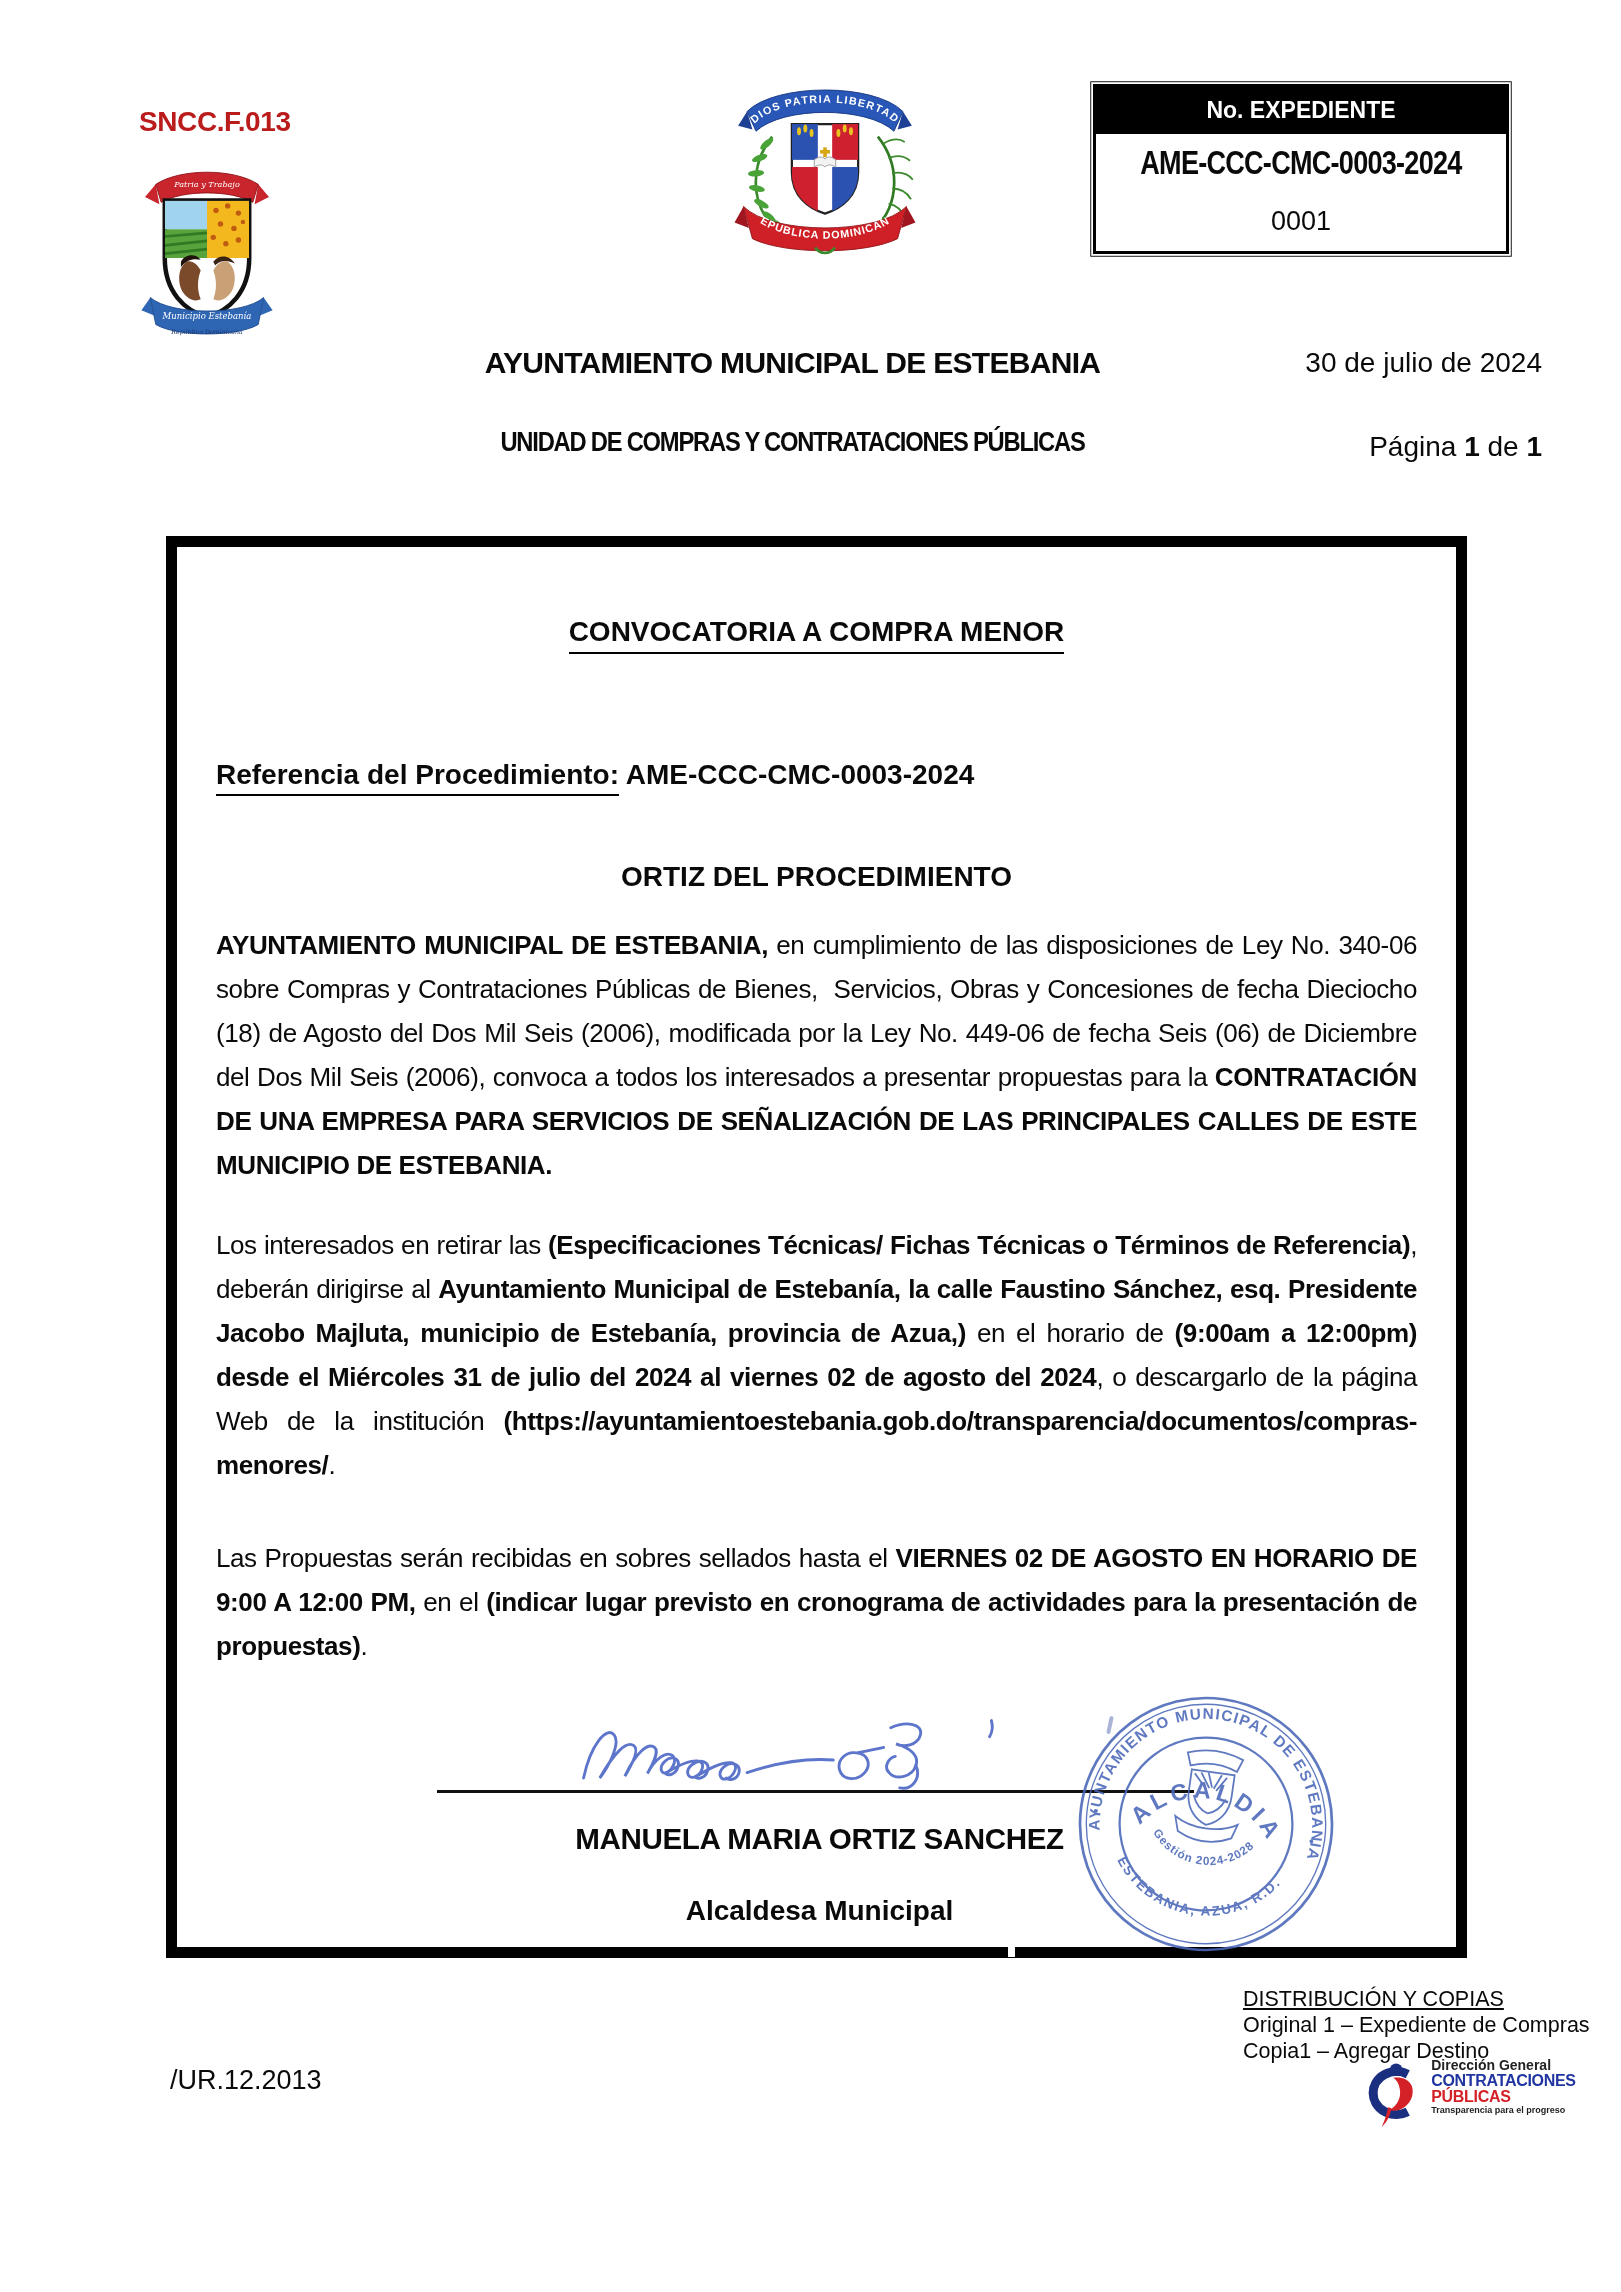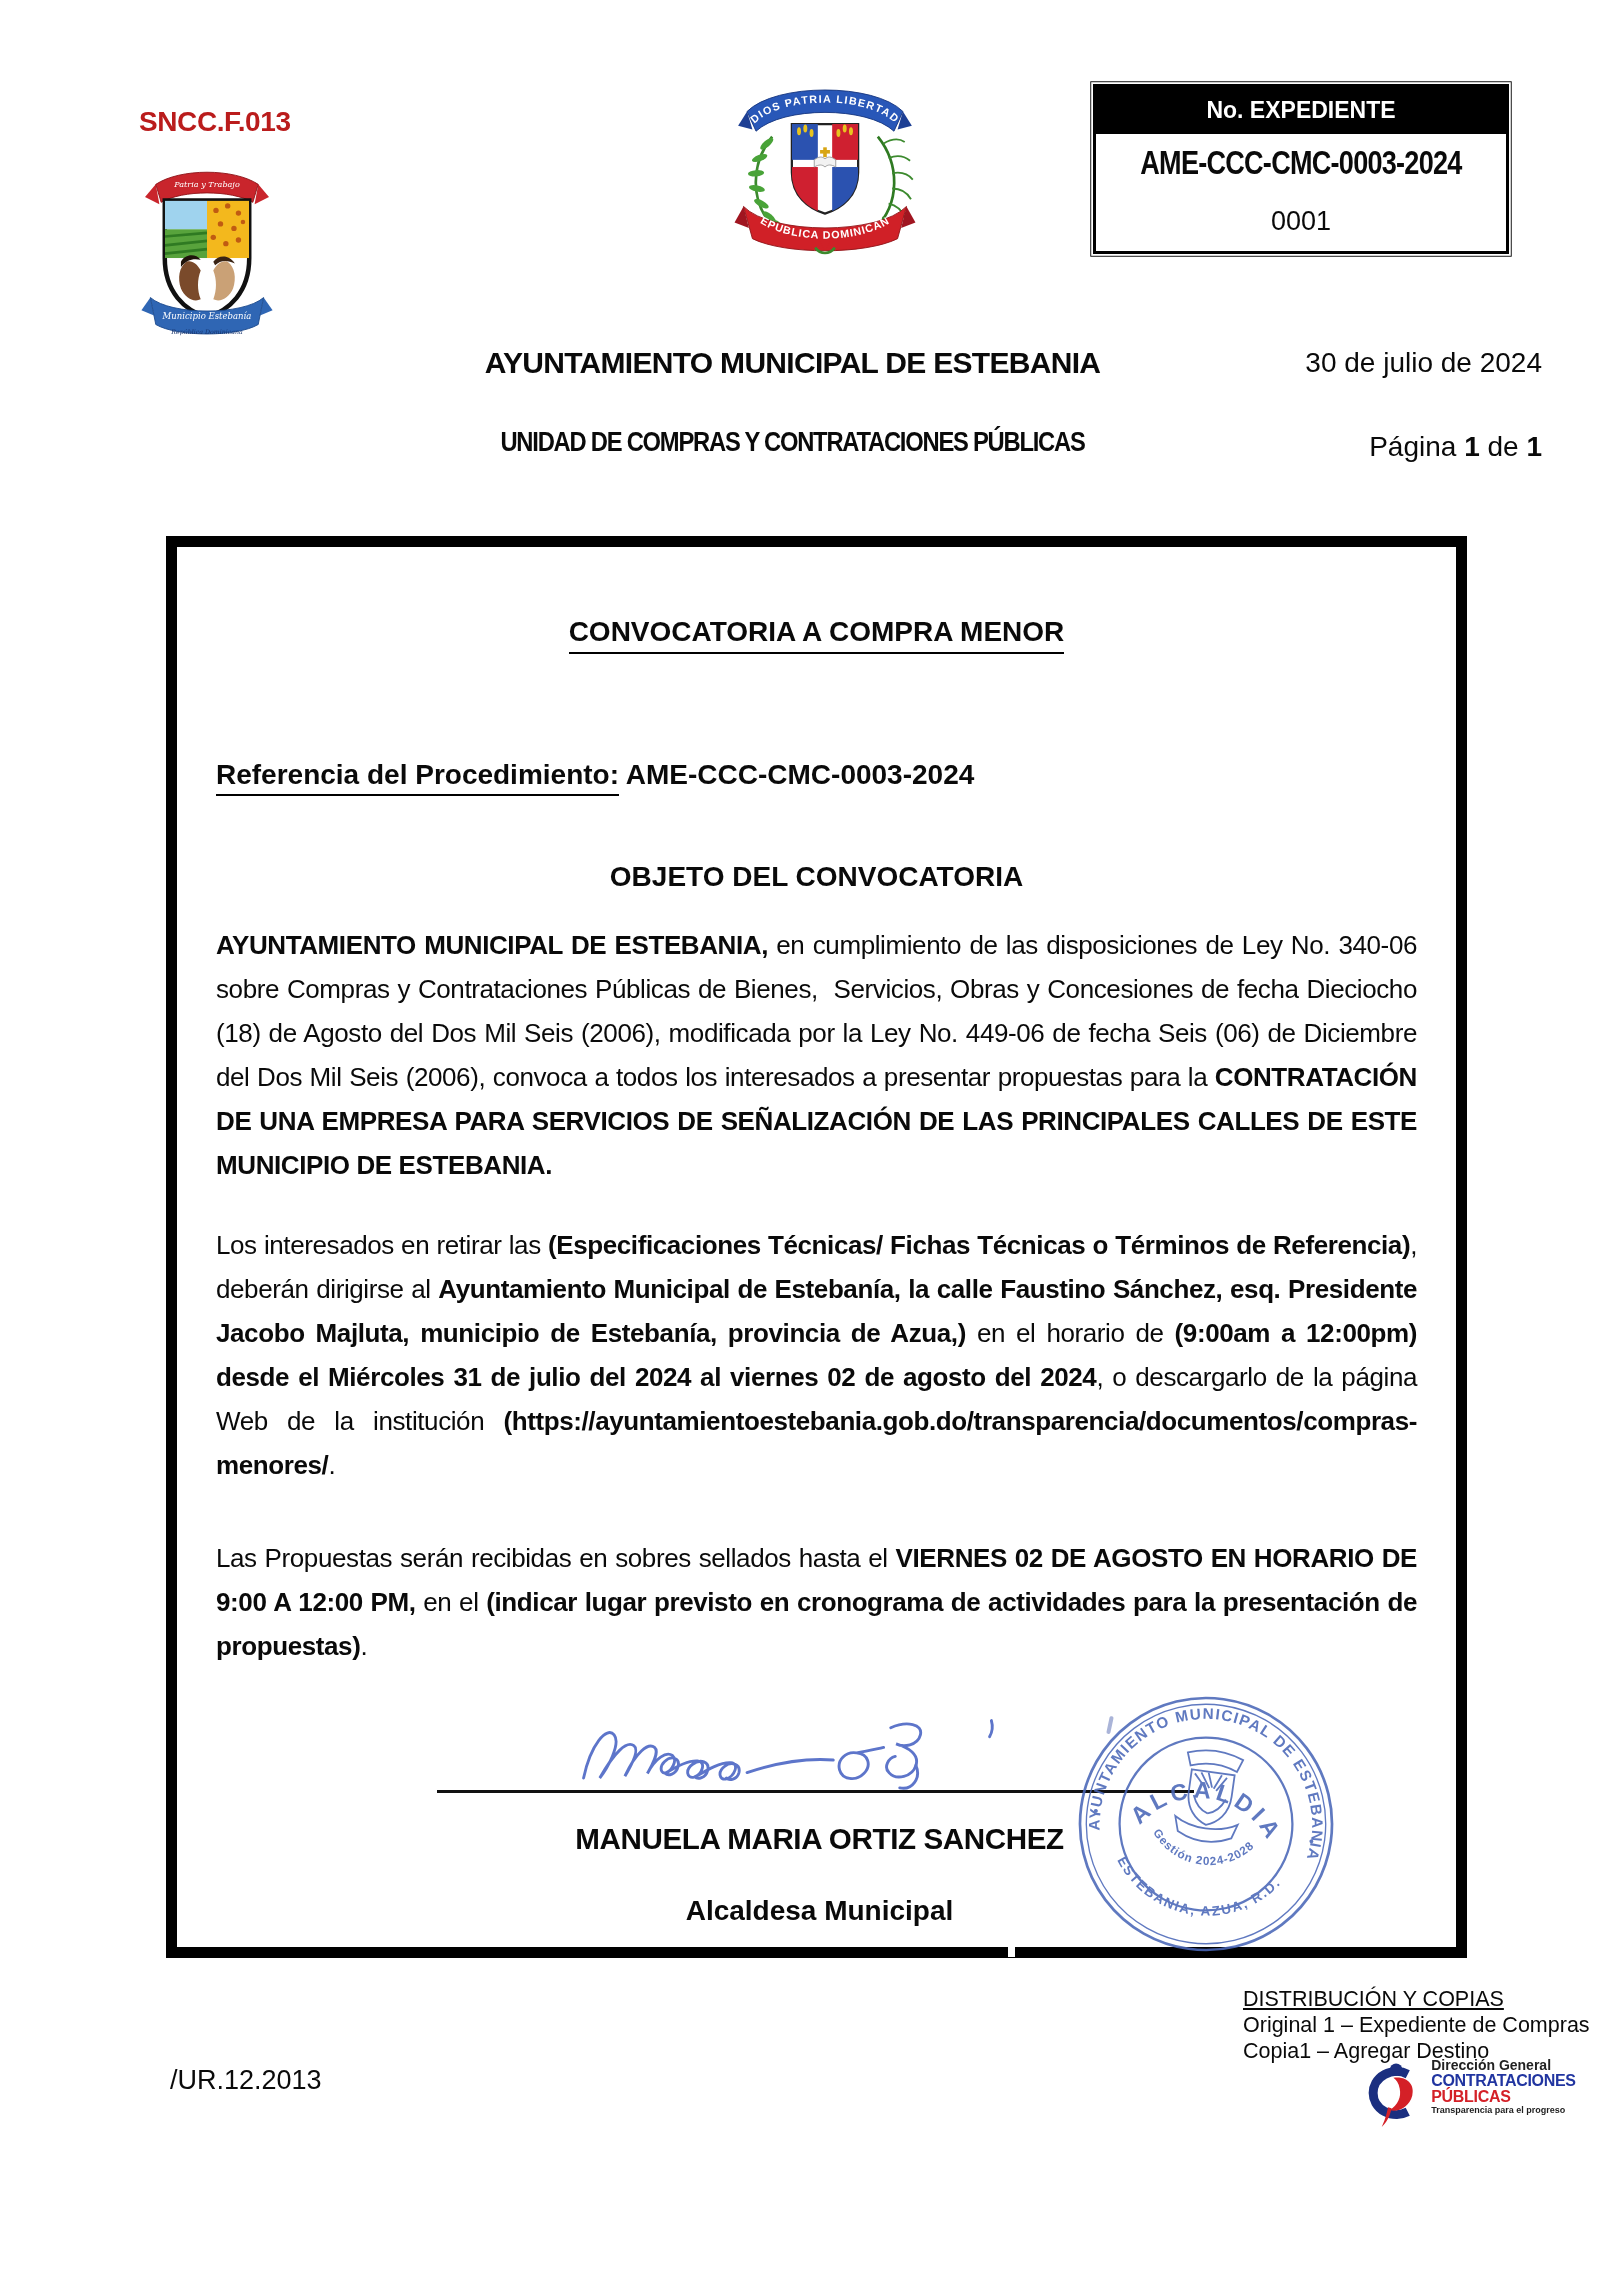--- a/index.html
+++ b/index.html
@@ -198,21 +198,21 @@
 
   <div class="box">
     <div class="box-inner">
       <div class="doc-title">
         <span>CONVOCATORIA A COMPRA MENOR</span>
       </div>
       <div class="ref-line">
         <span class="lbl">Referencia del Procedimiento:</span>
         <span>AME-CCC-CMC-0003-2024</span>
       </div>
-      <div class="obj-heading">OBJETO DEL CONVOCATORIA</div>
+      <div class="obj-heading">ORTIZ DEL PROCEDIMIENTO</div>
       <p class="para p1"><span class="b">AYUNTAMIENTO MUNICIPAL DE ESTEBANIA, </span><span>en cumplimiento de las disposiciones de Ley No. 340-06 sobre Compras y Contrataciones Públicas de Bienes,&nbsp; Servicios, Obras y Concesiones de fecha Dieciocho (18) de Agosto del Dos Mil Seis (2006), modificada por la Ley No. 449-06 de fecha Seis (06) de Diciembre del Dos Mil Seis (2006), convoca a todos los interesados a presentar propuestas para la </span><span class="b">CONTRATACIÓN DE UNA EMPRESA PARA SERVICIOS DE SEÑALIZACIÓN DE LAS PRINCIPALES CALLES DE ESTE MUNICIPIO DE ESTEBANIA.</span></p>
       <p class="para p2"><span>Los interesados en retirar las </span><span class="b">(Especificaciones Técnicas/ Fichas Técnicas o Términos de Referencia)</span><span>, deberán dirigirse al </span><span class="b">Ayuntamiento Municipal de Estebanía, la calle Faustino Sánchez, esq. Presidente Jacobo Majluta, municipio de Estebanía, provincia de Azua,)</span><span> en el horario de </span><span class="b">(9:00am a 12:00pm) desde el Miércoles 31 de julio del 2024 al viernes 02 de agosto del 2024</span><span>, o descargarlo de la página Web de la institución </span><span class="b">(https://ayuntamientoestebania.gob.do/transparencia/documentos/compras-menores/</span><span>.</span></p>
       <p class="para p3"><span>Las Propuestas serán recibidas en sobres sellados hasta el </span><span class="b">VIERNES 02 DE AGOSTO EN HORARIO DE 9:00 A 12:00 PM,</span><span> en el </span><span class="b">(indicar lugar previsto en cronograma de actividades para la presentación de propuestas)</span><span>.</span></p>
     </div>
 
     <svg class="sig-squiggle" viewBox="0 0 560 105">
       <g fill="none" stroke="#5d75ca" stroke-width="3.2" stroke-linecap="round">
         <path d="M14,82 C22,44 40,24 48,34 C56,44 40,72 32,82 C48,54 62,40 70,46 C77,51 66,70 60,80 C72,54 86,42 93,48 C99,53 90,68 85,77 C94,60 106,52 113,57 C119,62 112,74 106,76 C100,78 98,70 104,64 C112,56 122,60 119,70 C117,78 108,80 105,77 C116,70 130,62 141,63 C151,64 146,78 137,81 C129,83 127,73 135,67 C144,60 155,64 152,74 C150,82 141,84 138,81 C150,74 166,64 178,65 C188,66 182,80 173,83 C165,85 163,75 171,69 C179,63 189,67 187,76 C185,84 176,85 173,82"></path>
         <path d="M196,76 C232,64 266,60 292,62"></path>
         <path d="M318,54 C306,52 296,62 299,73 C302,84 317,86 326,77 C335,68 331,55 318,54 C328,52 340,50 348,48"></path>

